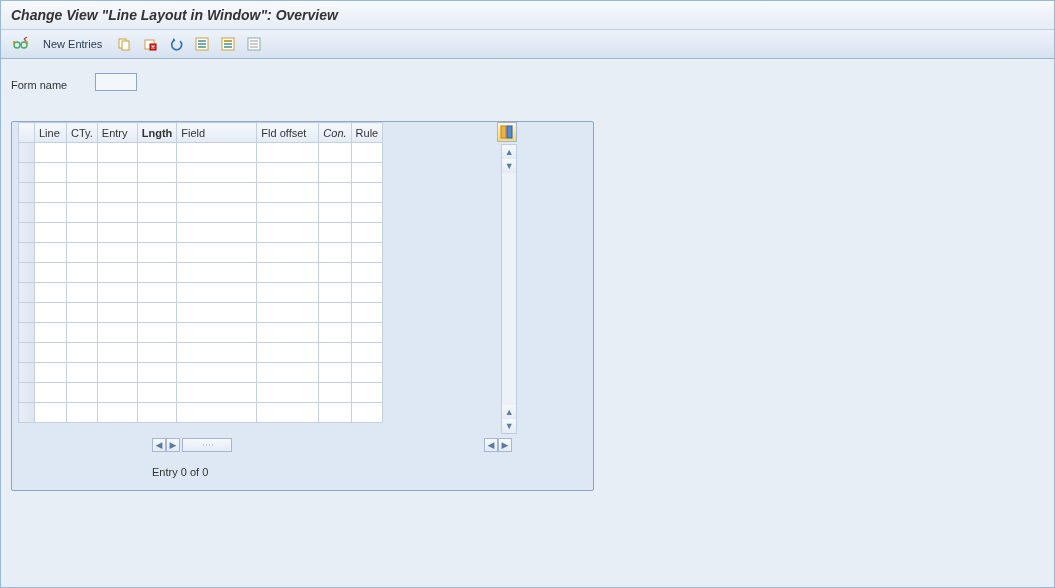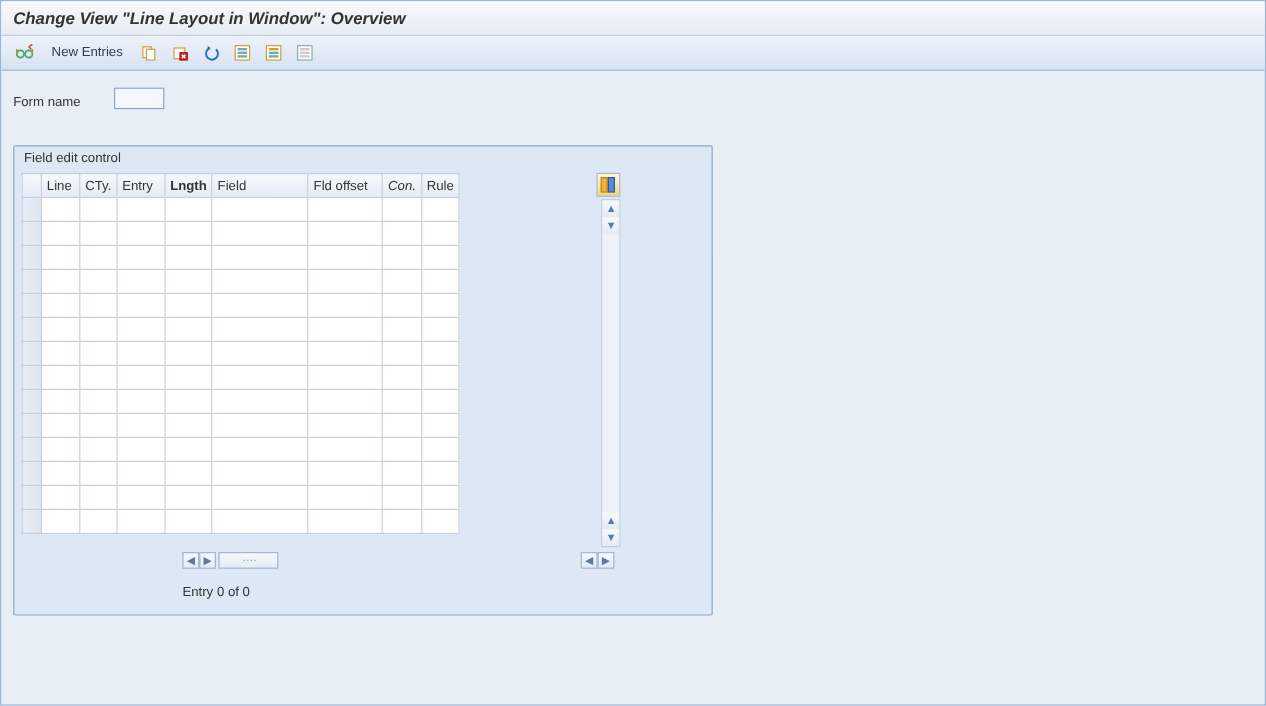--- a/index.html
+++ b/index.html
@@ -276,21 +276,20 @@
 </div>
 
 <div class="content">
 
   <div class="form-row">
     <span class="form-label">Form name</span>
     <input class="form-input" value="" style="">
   </div>
 
   <div class="panel">
-    <div class="panel-title">Field edit control</div>
 
     <div class="grid-wrap">
       <table class="grid">
         <thead>
           <tr>
             <th class="sel-col"></th>
           <th style="width: 32px;">Line</th>
               <th style="width: 30px;">CTy.</th>
               <th style="width: 40px;">Entry</th>
               <th style="width: 38px; font-weight: bold;">Lngth</th>

